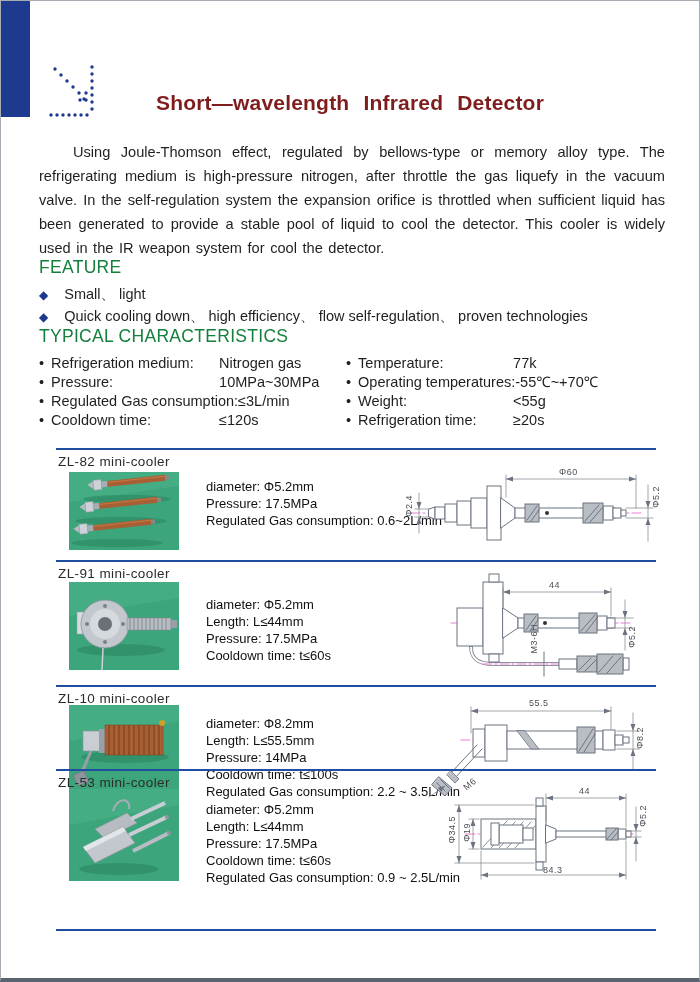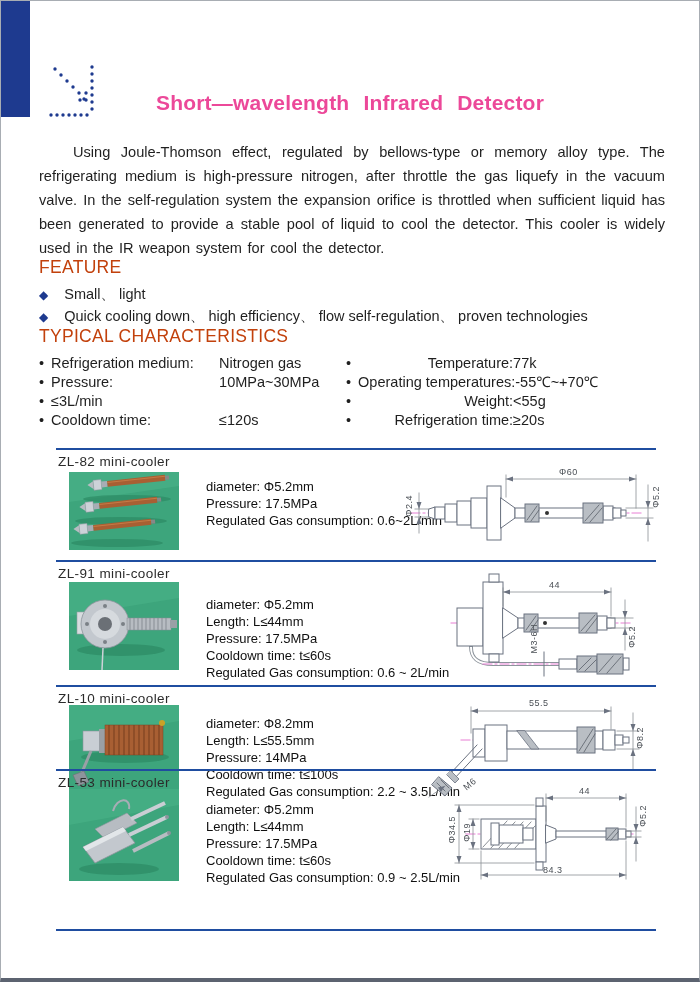--- a/index.html
+++ b/index.html
@@ -2,36 +2,36 @@
 <html><head>
 <meta charset="utf-8">
 <style>
   html,body{margin:0;padding:0;}
   body{width:700px;height:982px;background:#e9e9e9;font-family:"Liberation Sans",sans-serif;}
   #page{position:relative;width:700px;height:982px;background:#ffffff;box-sizing:border-box;
         border:1px solid #a8adb3;border-bottom:4px solid #5c6370;overflow:hidden;}
   .abs{position:absolute;}
   .corner-block{left:0;top:0;width:29px;height:116px;background:#1e3a8f;}
   .title{left:0;top:90px;width:100%;text-align:center;font-size:21px;font-weight:bold;
-         color:#ec4899;word-spacing:8px;letter-spacing:.2px;}
+         color:#7f1d1d;word-spacing:8px;letter-spacing:.2px;}
   .intro{left:38px;top:139px;width:626px;font-size:14.6px;line-height:24px;color:#1f1f1f;
          text-align:justify;text-indent:34px;word-spacing:1.5px;}
-  .sec-h{font-size:17.5px;color:#c2410c;letter-spacing:.3px;}
+  .sec-h{font-size:17.5px;color:#15803d;letter-spacing:.3px;}
   .feature-h{left:38px;top:256px;}
   .char-h{left:38px;top:325px;}
   .feature-list{left:38px;top:283px;width:620px;}
   .feature-item{display:flex;align-items:baseline;font-size:14.5px;color:#1f1f1f;line-height:21px;}
   .diamond{color:#1e3a8f;font-size:12px;margin-right:16px;}
   .char-col{font-size:14.5px;color:#1f1f1f;}
   .char-left{left:38px;top:353px;width:300px;}
   .char-right{left:345px;top:353px;width:330px;}
   .crow{display:flex;align-items:baseline;line-height:19px;}
   .crow .b{margin-right:7px;}
   .char-left .clabel{min-width:168px;}
-  .char-right .clabel{min-width:155px;text-align:right;}
+  .char-right .clabel{min-width:155px;}
   .product{left:0;width:700px;border-radius:14px;}
   .divider{position:absolute;left:55px;top:0;width:600px;border-top:2px solid #1f4da0;}
   .pname{position:absolute;left:57px;top:6px;font-size:13.5px;color:#2b2b2b;letter-spacing:.4px;}
   .photo{position:absolute;left:68px;width:110px;overflow:hidden;}
   .specs{position:absolute;left:205px;font-size:13px;line-height:17px;color:#101010;}
   .drawing{position:absolute;}
   .dim{position:absolute;font-size:9px;color:#4a4f55;letter-spacing:.5px;white-space:nowrap;}
   .dim-v{writing-mode:vertical-rl;transform:rotate(180deg);}
   .dim-diag{transform:rotate(-40deg);}
   svg{display:block;}
@@ -96,20 +96,21 @@
       <span class="clabel">Refrigeration medium:</span>
       <span>Nitrogen gas</span>
     </div>
     <div class="crow">
       <span class="b">•</span>
       <span class="clabel">Pressure:</span>
       <span>10MPa~30MPa</span>
     </div>
     <div class="crow">
       <span class="b">•</span>
+      <span class="clabel">Regulated Gas consumption:</span>
       <span>≤3L/min</span>
     </div>
     <div class="crow">
       <span class="b">•</span>
       <span class="clabel">Cooldown time:</span>
       <span>≤120s</span>
     </div>
   </div>
 
   <div class="abs char-col char-right">
@@ -260,21 +261,20 @@
         </g>
         <rect x="101" y="38" width="7" height="8" fill="#9aa0a6"></rect>
         <path d="M34,66 L33,88" stroke="#cdd2d8" stroke-width="1.5" fill="none"></path>
       </svg>
     </div>
     <div class="specs" style="top:36px">
       <div>diameter: Φ5.2mm</div>
       <div>Length: L≤44mm</div>
       <div>Pressure: 17.5MPa</div>
       <div>Cooldown time: t≤60s</div>
-      <div>Regulated Gas consumption: 0.6 ~ 2L/min</div>
     </div>
     <div class="drawing" style="left:420px;top:10px;width:265px;height:115px">
       <svg width="265" height="115" viewBox="0 0 265 115" stroke-linecap="square">
         <line x1="30" y1="53" x2="210" y2="53" stroke="#e87fd4" stroke-width="1" stroke-dasharray="9 3 2 3"></line>
         <path d="M50,78 Q50,94 72,94 L138,94" fill="none" stroke="#8d949c" stroke-width="4"></path>
         <path d="M50,78 Q50,94 72,94 L138,94" fill="none" stroke="#ffffff" stroke-width="2"></path>
         <line x1="62" y1="94" x2="208" y2="94" stroke="#e87fd4" stroke-width="1" stroke-dasharray="9 3 2 3"></line>
         <g fill="#ffffff" stroke="#6b7280" stroke-width="1">
           <rect x="36" y="38" width="26" height="38"></rect>
           <rect x="62" y="12" width="20" height="72"></rect>

